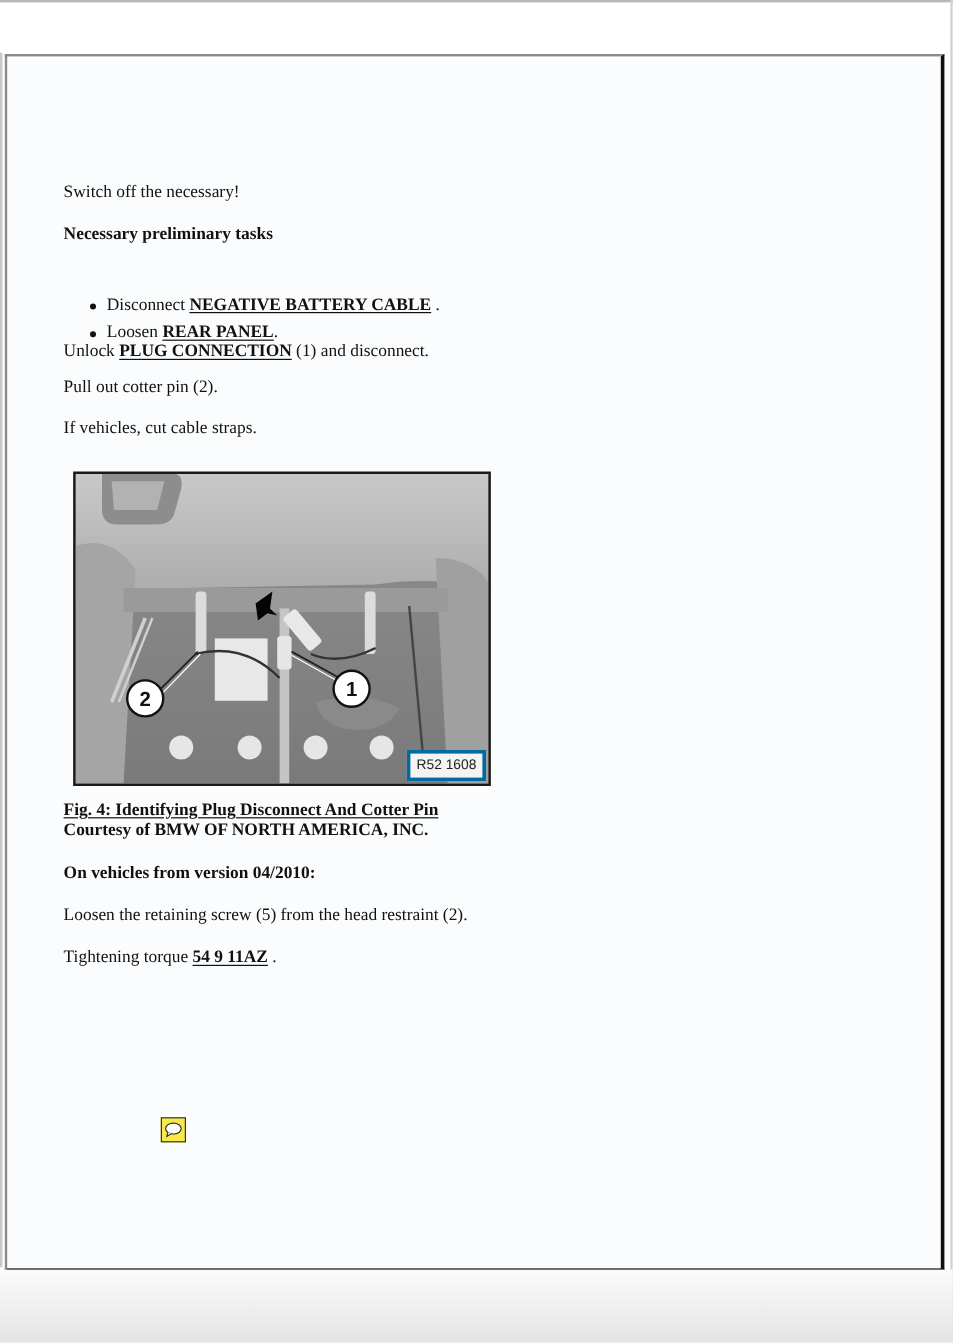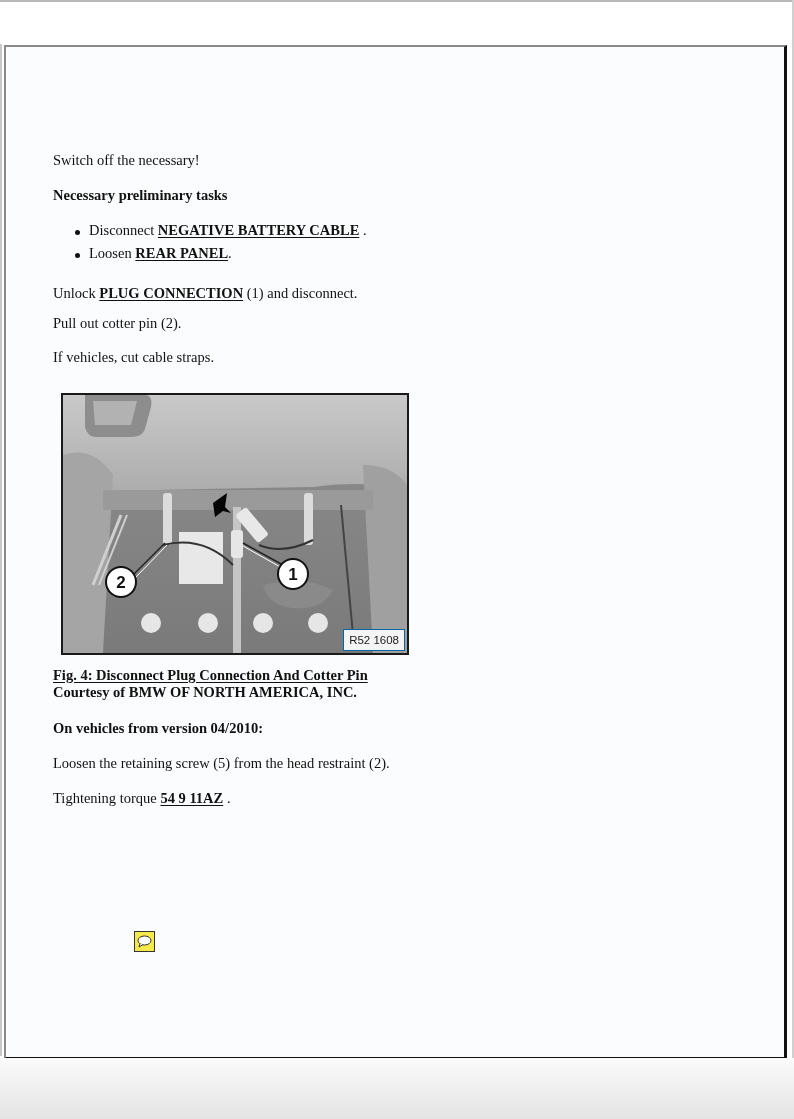--- a/index.html
+++ b/index.html
@@ -22,31 +22,31 @@
     .page {
       position: absolute; left: 4px; top: 45px; width: 778px; height: 1010px;
       background: #fbfcfd;
       border-top: 2px solid #8a8a8a; border-left: 2px solid #8a8a8a;
       border-right: 3px solid #111; border-bottom: 3px solid #111;
     }
     .content { position: absolute; left: 47px; top: 0; width: 700px; font-size: 14.5px; line-height: 18px; }
     .p { position: absolute; left: 0; white-space: nowrap; }
     .b { font-weight: bold; }
     .link { font-weight: bold; text-decoration: underline; text-underline-offset: 2px; color: #111; cursor: pointer; }
-    .bullet { position: absolute; left: 22px; white-space: nowrap; }
+    .bullet { position: absolute; left: 22px; white-space: nowrap; margin-top: 24px; }
     .bullet .dot { display: inline-block; width: 5px; height: 5px; border-radius: 50%; background: #111; margin-right: 9px; vertical-align: middle; position: relative; top: 1px; }
     .figure {
       position: absolute; left: 8px; top: 346px; width: 344px; height: 258px;
       border: 2px solid #1a1a1a; background: #9c9c9c; overflow: hidden;
     }
     .figure svg { display: block; }
     .fig-tag {
       position: absolute; right: 2px; bottom: 2px; background: #f4f4f4;
       font-family: "Liberation Sans", sans-serif; font-size: 11.5px; color: #222;
-      padding: 1px 5px; border: 1px solid #0369a1;
+      padding: 1px 5px; border: 3px solid #0369a1;
     }
     .caption { position: absolute; left: 0; top: 620px; font-weight: bold; line-height: 17px; white-space: nowrap; }
     .caption .title { text-decoration: underline; text-underline-offset: 2px; }
     .note-icon {
       position: absolute; left: 128px; top: 884px; width: 21px; height: 21px;
       background: #f6e94a; border: 1px solid #333; box-sizing: border-box; cursor: pointer;
     }
     .note-icon svg { position: absolute; left: 2px; top: 3px; }
   </style>
 </head>
@@ -123,21 +123,21 @@
         </g>
         <g>
           <circle cx="230" cy="179" r="15" fill="#fff" stroke="#111" stroke-width="2"></circle>
           <text x="230" y="185" text-anchor="middle" font-family="Liberation Sans, sans-serif" font-weight="bold" font-size="17" fill="#111">1</text>
         </g>
       </svg>
       <div class="fig-tag">R52 1608</div>
     </div>
 
     <div class="caption">
-      <div class="title">Fig. 4: Disconnect Plug Connection And Cotter Pin</div>
+      <div class="title">Fig. 4: Identifying Plug Disconnect And Cotter Pin</div>
       <div>Courtesy of BMW OF NORTH AMERICA, INC.</div>
     </div>
 
     <div class="p b" style="top:672px">On vehicles from version 04/2010:</div>
     <div class="p" style="top:707px">Loosen the retaining screw (5) from the head restraint (2).</div>
 
     <div class="p" style="top:742px">
       <span>Tightening torque </span><a class="link">54 9 11AZ</a><span> .</span>
     </div>
   </div>

